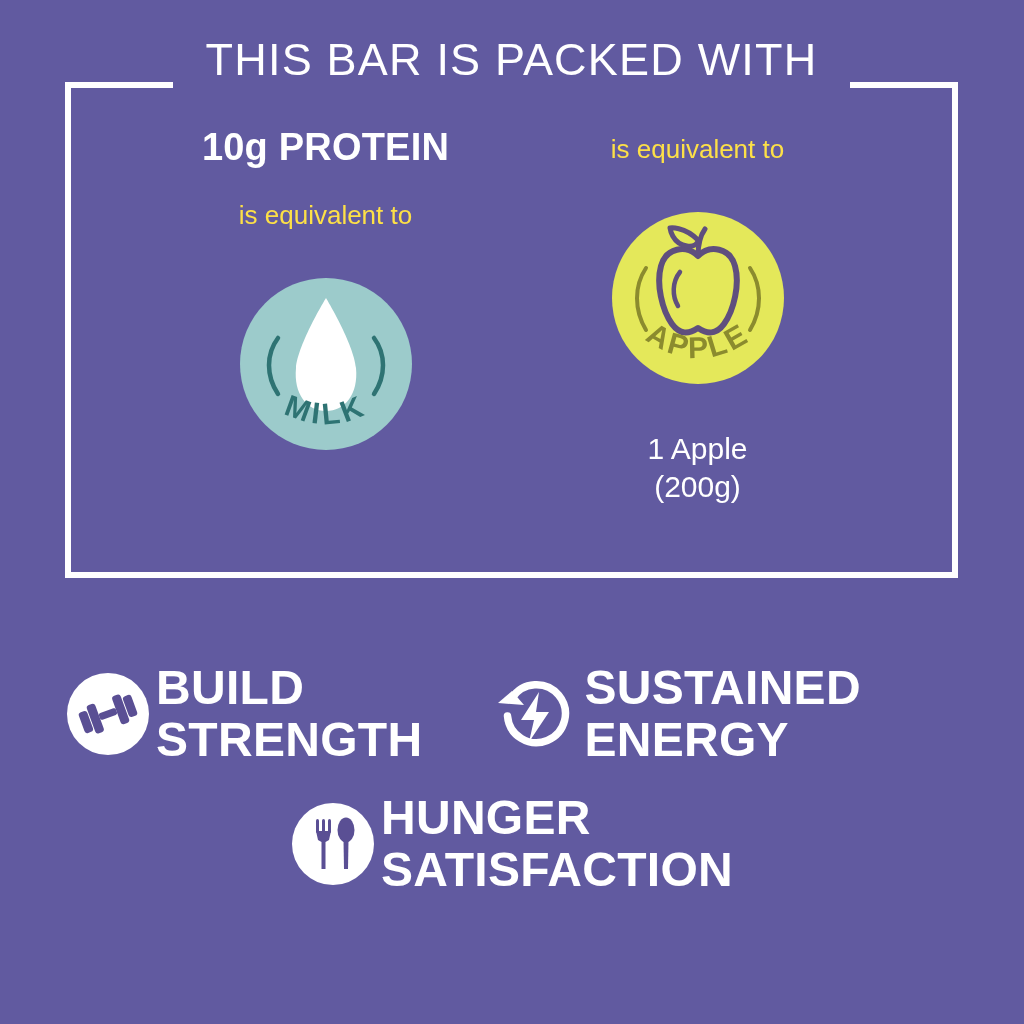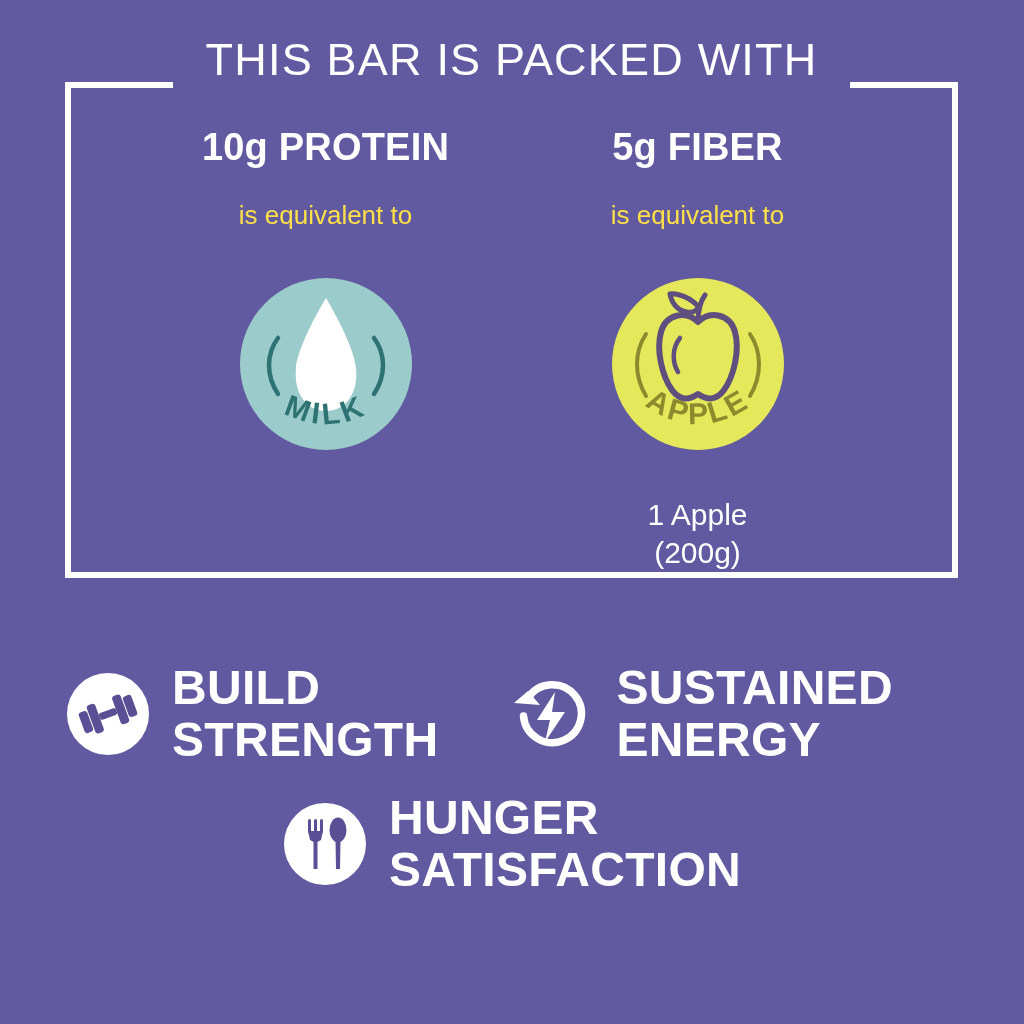--- a/index.html
+++ b/index.html
@@ -110,21 +110,21 @@
     left: 0;
     width: 1024px;
     display: flex;
   }
   .row-1 { top: 662px; justify-content: flex-start; }
   .row-2 { top: 792px; justify-content: center; }
 
   .benefit {
     display: flex;
     align-items: center;
-    gap: 22px;
+    gap: 6px;
   }
   .benefit-strength { margin-left: 66px; }
   .benefit-energy   { margin-left: 72px; justify-content: flex-end; }
 
   .benefit-icon { width: 84px; height: 84px; flex: 0 0 84px; }
   .benefit-icon svg { display: block; width: 84px; height: 84px; }
 
   .benefit-label {
     color: #FFFFFF;
     font-size: 48px;
@@ -169,21 +169,20 @@
             <path id="milkArc" d="M34 130 Q88 166 142 130" fill="none" stroke="none"></path>
             <text font-family="'Liberation Sans', sans-serif" font-size="30" font-weight="700" fill="#2E7373" letter-spacing="4">
               <textPath href="#milkArc" startOffset="50%" text-anchor="middle">MILK</textPath>
             </text>
           </svg>
         </div>
 
       </div>
 
       <div class="col">
-        <div class="nutrient">5g FIBER</div>
         <div class="equiv">is equivalent to</div>
 
         <div class="badge-wrap">
           <svg viewBox="0 0 176 176" xmlns="http://www.w3.org/2000/svg">
             <circle cx="88" cy="88" r="86" fill="#E4E85A"></circle>
 
             <path d="M36 58 C24 76 24 100 36 120" fill="none" stroke="#8B8B2E" stroke-width="4" stroke-linecap="round"></path>
 
             <path d="M140 58 C152 76 152 100 140 120" fill="none" stroke="#8B8B2E" stroke-width="4" stroke-linecap="round"></path>
 

